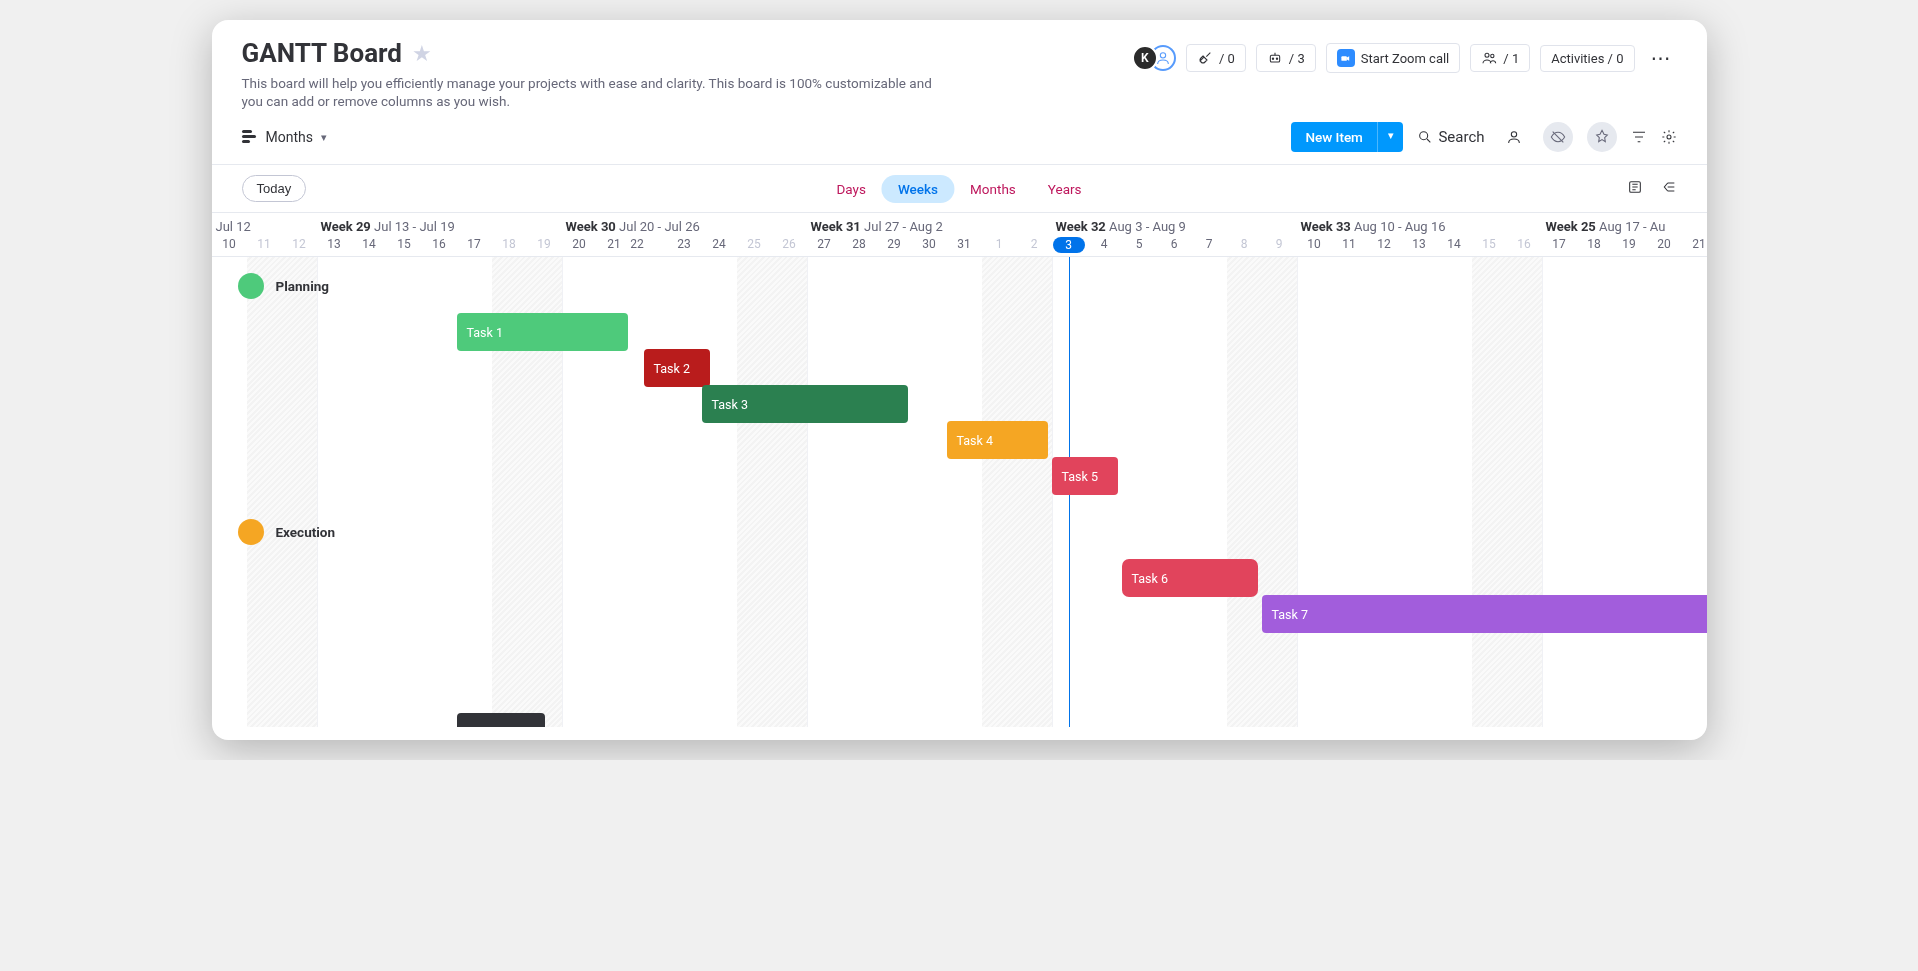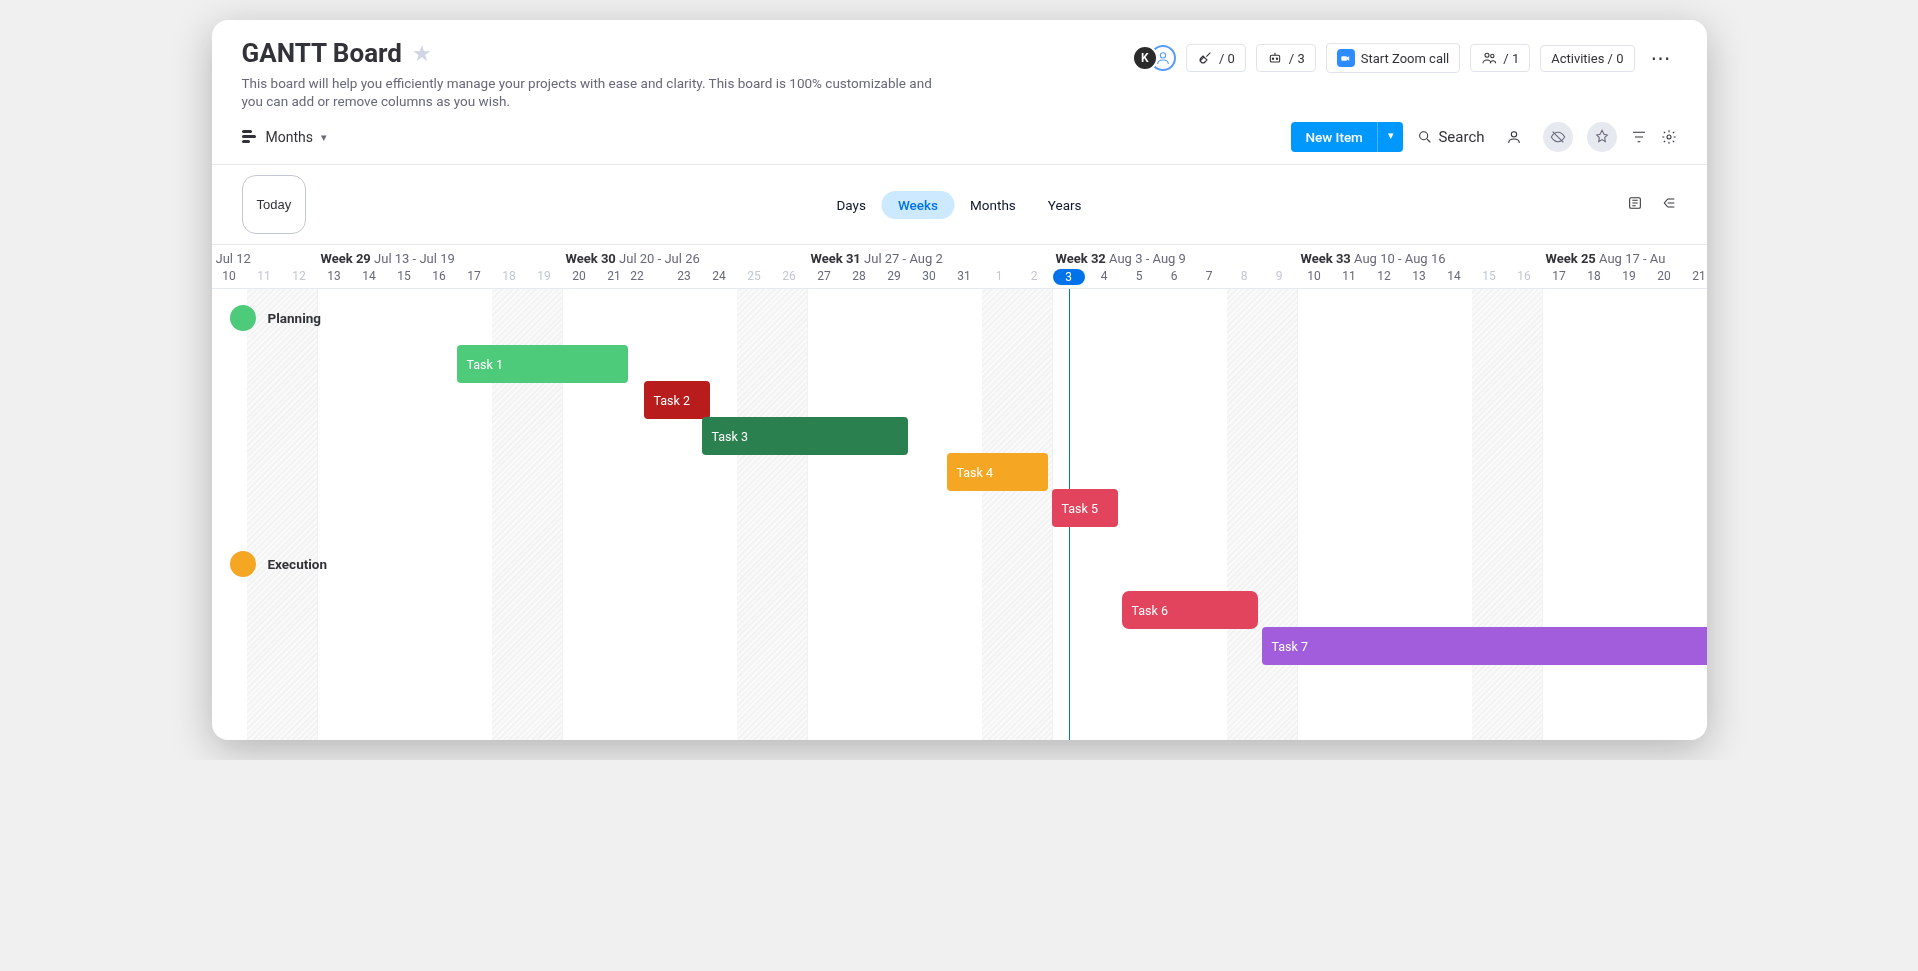--- a/index.html
+++ b/index.html
@@ -96,29 +96,29 @@
 .new-item-btn .dd{ padding:7px 10px; border-left:1px solid rgba(255,255,255,0.3); cursor:pointer; font-size:11px;}
 .icon-btn { cursor:pointer; color:#323338; font-size:15px; display:flex; align-items:center; gap:5px;}
 .round-icon { width:30px;height:30px;border-radius:50%;display:flex;align-items:center;justify-content:center;cursor:pointer;}
 .round-grey{ background:#e6e9ef; color:#676879;}
 
 .timeline-toolbar{
   display:flex; align-items:center; padding:10px 30px; position:relative;
   border-bottom: 1px solid #e6e9ef;
 }
 .today-btn{
-  border:1px solid #c3c6d4; border-radius:14px; padding:21px 14px;
+  border:1px solid #c3c6d4; border-radius:14px; padding:5px 14px;
   font-size:13px; color:#323338; background:#fff; cursor:pointer;
 }
 .zoom-tabs{
   position:absolute; left:50%; transform:translateX(-50%);
   display:flex; gap:0;
 }
 .zoom-tab{
-  padding:6px 16px; font-size:13.5px; color:#0f172a; cursor:pointer; border-radius:14px;
+  padding:6px 16px; font-size:13.5px; color:#be185d; cursor:pointer; border-radius:14px;
 }
 .zoom-tab.active{ background:#cce9ff; color:#0073ea; font-weight:500;}
 .tl-right{ margin-left:auto; display:flex; gap:18px; align-items:center; color:#676879; font-size:16px;}
 .tl-right span{cursor:pointer;}
 
 .gantt-area{ position:relative; overflow:hidden;}
 .week-header{
   display:flex; padding:6px 0 2px 0; font-size:13px; color:#676879;
   position:relative; height:22px;
 }
@@ -128,21 +128,21 @@
   display:flex; position:relative; height:22px; font-size:12px; color:#676879;
   border-bottom:1px solid #e6e9ef;
 }
 .day-cell{ position:absolute; width:35px; text-align:center; top:2px;}
 .day-cell.muted{ color:#c3c6d4;}
 .day-cell.today{ background:#0073ea; color:#fff; border-radius:10px; padding:1px 0; width:32px; left:0;}
 .chart-body{ position:relative; height:470px;}
 .grid-line{ position:absolute; top:0; bottom:0; width:1px; background:#f0f1f5;}
 .weekend{ position:absolute; top:0; bottom:0; background: repeating-linear-gradient(135deg,#fafafa,#fafafa 2px,#f3f3f3 2px,#f3f3f3 4px);}
 .today-line{ position:absolute; top:0; bottom:0; width:1px; background:#0073ea;}
-.group-row{ display:flex; align-items:center; gap:12px; padding:8px 0 8px 18px; position:relative; z-index:5;}
+.group-row{ display:flex; align-items:center; gap:12px; padding:8px 0 8px 18px; position:relative; z-index:5;margin-left:8px;}
 .group-dot{ width:26px; height:26px; border-radius:50%;}
 .group-name{ font-size:13.5px; font-weight:700; color:#323338;}
 .task-bar{
   position:absolute; height:38px; border-radius:4px; color:#fff;
   font-size:12.5px; display:flex; align-items:center; padding:0 10px;
   z-index:5;
 }
 .bottom-fade{
   position:absolute; bottom:0; left:240px; height:14px; width:88px;
   background:#323338; border-radius:4px 4px 0 0;

